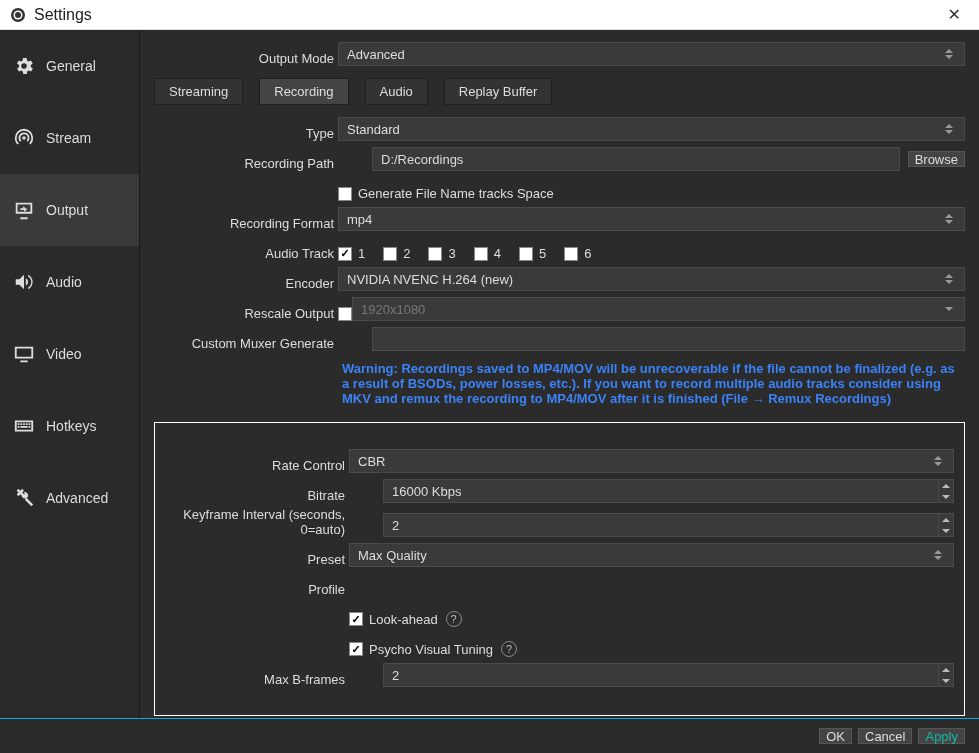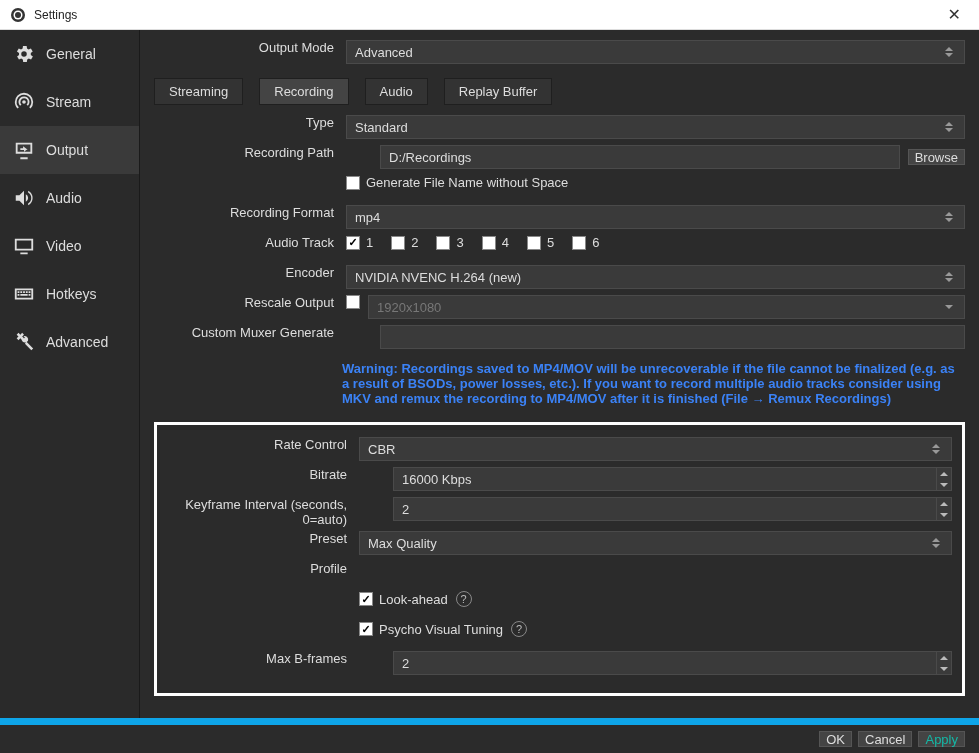--- a/index.html
+++ b/index.html
@@ -4,38 +4,38 @@
   <style>
     * { box-sizing: border-box; margin: 0; padding: 0; font-family: "Segoe UI", Arial, sans-serif; }
     html, body { height: 100%; }
     body { background: #f0f0f0; width: 979px; height: 753px; overflow: hidden; }
 
     .titlebar {
       height: 30px; background: #fff; display: flex; align-items: center;
       padding: 0 10px; border-bottom: 1px solid #ddd; justify-content: space-between;
     }
     .titlebar-left { display: flex; align-items: center; gap: 8px; }
-    .titlebar-title { font-size: 12px; color: #222; }
+    .titlebar-title { font-size: 16px; color: #222; }
     .obs-logo { width: 16px; height: 16px; }
     .close-x { font-size: 16px; color: #333; cursor: pointer; padding: 2px 8px; }
 
     .window-body { display: flex; height: 688px; background: #232323; }
 
     .sidebar { width: 140px; background: #2a2a2a; border-right: 1px solid #1a1a1a; }
     .sidebar-item {
-      display: flex; align-items: center; gap: 10px; padding: 12px 12px;
+      display: flex; align-items: center; gap: 10px; padding: 24px 12px;
       color: #ddd; font-size: 14px; cursor: pointer;
     }
     .sidebar-item.active { background: #3a3a3a; }
     .sidebar-icon { width: 24px; height: 24px; display: flex; align-items: center; justify-content: center; }
     .sidebar-icon svg { fill: #ddd; }
 
     .content { flex: 1; background: #2b2b2b; overflow-y: auto; padding: 10px 14px 14px 14px; position: relative; }
 
-    .form-row { display: flex; align-items: flex-start; margin-bottom: 4px; min-height: 26px; gap: 12px; }
+    .form-row { display: flex; align-items: flex-end; margin-bottom: 4px; min-height: 26px; gap: 4px; }
     .form-label { width: 180px; text-align: right; color: #ddd; font-size: 13px; flex-shrink: 0; }
     .form-control { flex: 1; display: flex; align-items: center; gap: 8px; }
 
     .select, .text-input, .spin-input {
       background: #3a3a3a; border: 1px solid #4a4a4a; color: #ddd; font-size: 13px;
       height: 24px; padding: 2px 8px; width: 100%; position: relative;
     }
     .select { display: flex; align-items: center; justify-content: space-between; }
     .select.disabled .select-text { color: #777; }
     .select-arrows {
@@ -75,21 +75,21 @@
     }
 
     .track-group { display: flex; gap: 18px; }
 
     .warning-text {
       color: #3b82f6; font-size: 13px; font-weight: bold;
       padding: 6px 0 6px 0; margin-left: 188px;
     }
 
     .group-panel {
-      border: 3px solid #ffffff; margin-top: 10px; padding: 12px 10px;
+      border: 1px solid #ffffff; margin-top: 10px; padding: 24px 10px;
       background: #2b2b2b;
     }
 
     .spin-wrap { position: relative; display: flex; flex: 1; }
     .spin-btns {
       width: 16px; background: #3a3a3a; border: 1px solid #4a4a4a; border-left: none;
       display: flex; flex-direction: column;
     }
     .spin-up, .spin-down {
       flex: 1; display: flex; align-items: center; justify-content: center;
@@ -105,21 +105,21 @@
     }
 
     .help-icon {
       width: 16px; height: 16px; border: 1px solid #888; border-radius: 50%;
       display: inline-flex; align-items: center; justify-content: center;
       font-size: 11px; color: #bbb; margin-left: 2px; cursor: help;
     }
 
     .bottom-bar {
       height: 35px; background: #2b2b2b; display: flex; align-items: center;
-      justify-content: flex-end; gap: 6px; padding: 0 14px; border-top: 7px solid #0ea5e9;
+      justify-content: flex-end; gap: 6px; padding: 0 14px; border-top: 1px solid #0ea5e9;
     }
   </style>
 </head>
 <body>
 
 <div class="titlebar">
   <div class="titlebar-left">
     <span class="obs-logo">
       <svg viewBox="0 0 16 16">
           <circle cx="8" cy="8" r="7" fill="#333"></circle>
@@ -236,21 +236,21 @@
         <input class="text-input" value="D:/Recordings" style="">
         <button class="browse-btn">Browse</button>
       </div>
     </div>
 
     <div class="form-row">
       <div class="form-label"></div>
       <div class="form-control">
         <div class="checkbox-row">
           <span class="checkbox"></span>
-          <span>Generate File Name without Space</span>
+          <span>Generate File Name tracks Space</span>
         </div>
       </div>
     </div>
 
     <div class="form-row">
       <div class="form-label">Recording Format</div>
       <div class="form-control">
         <div class="select">
           <span class="select-text">mp4</span>
           <span class="select-arrows"></span>

